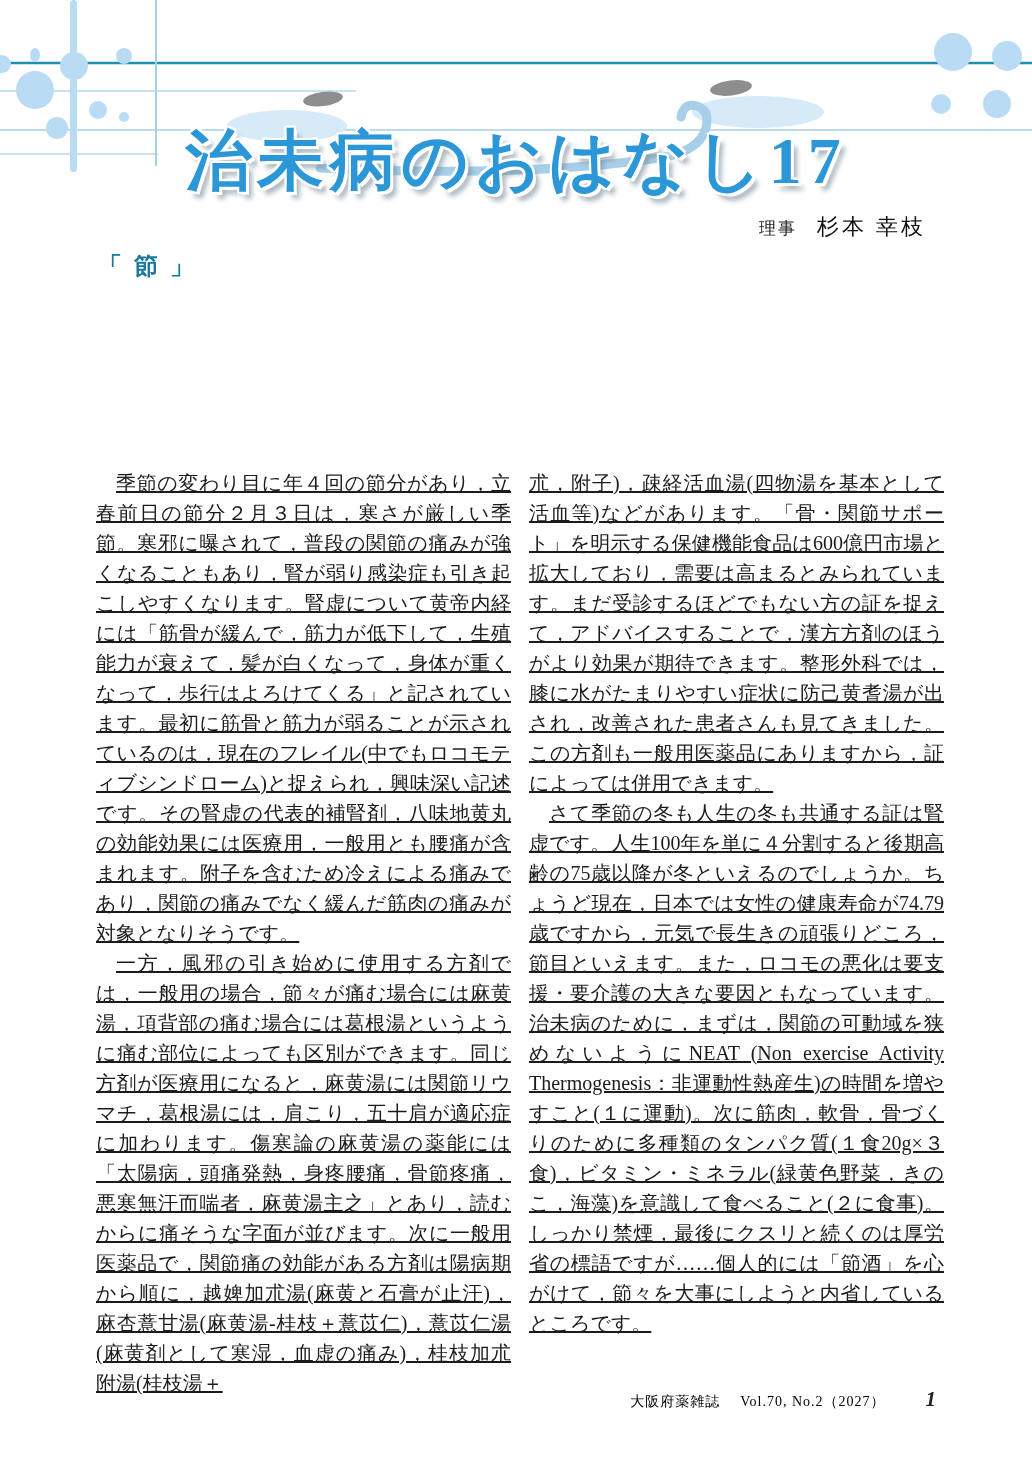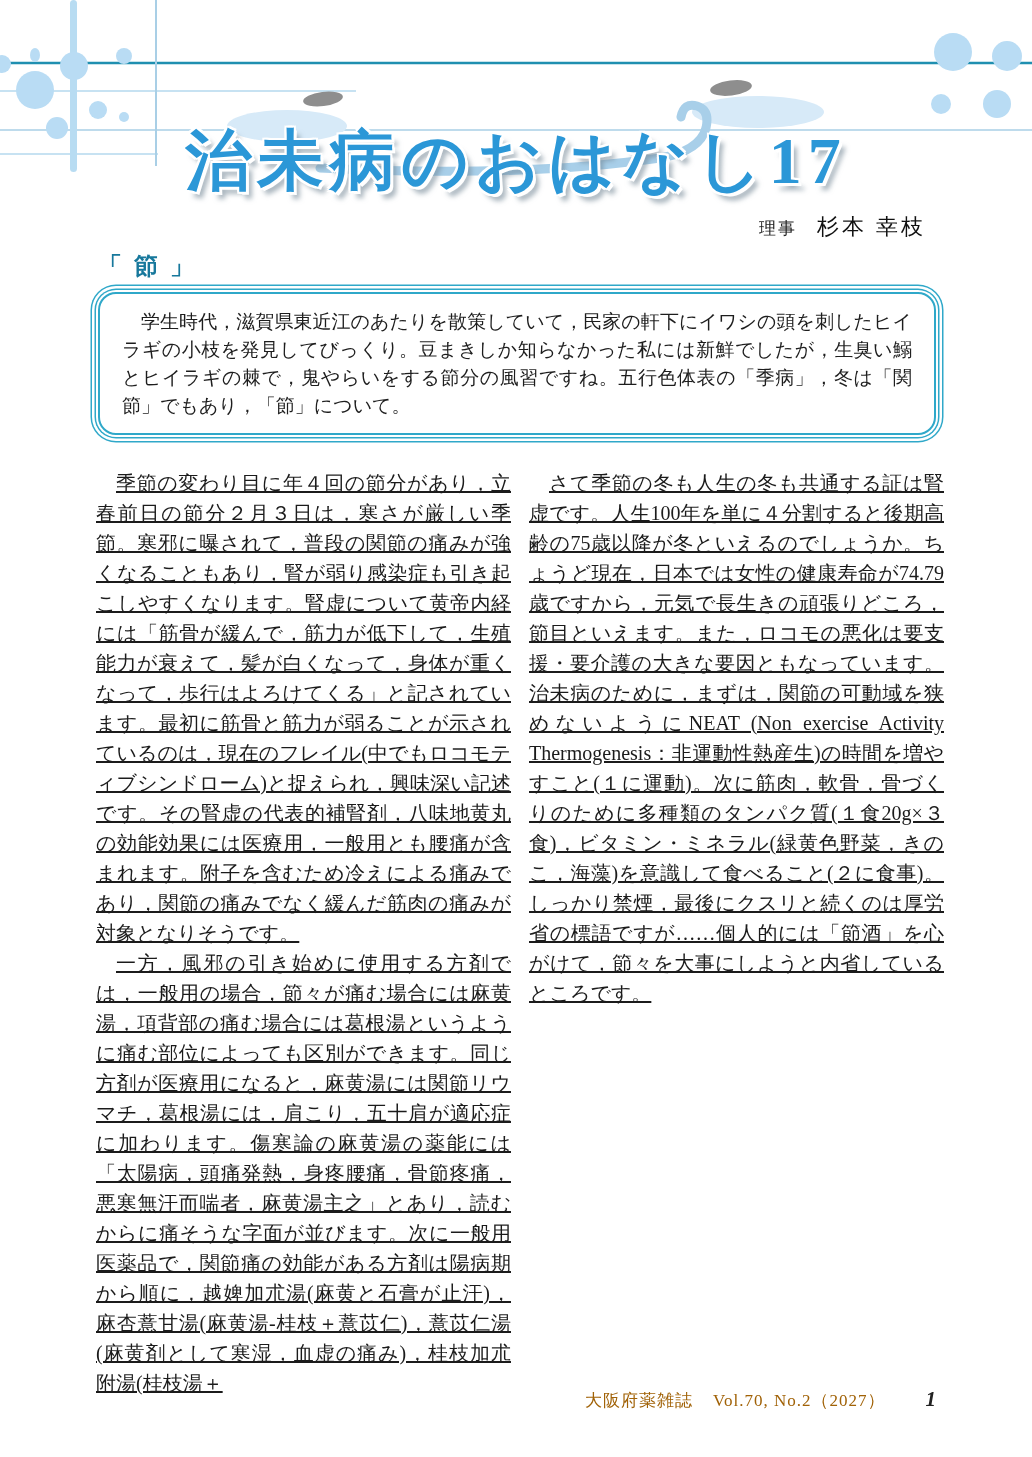--- a/index.html
+++ b/index.html
@@ -74,21 +74,21 @@
     font-size:20px; line-height:30px;
     text-align:justify; text-indent:1em;
     color:#1b1b1b;
   }
   .col p.cont { text-indent:0; }
   
   .footer {
     position:absolute; top:1387px; right:96px; z-index:2;
     display:flex; align-items:baseline; gap:14px;
   }
-  .footer .journal, .footer .issue { font-size:17px; color:#a16207; letter-spacing:1px; }
+  .footer .journal, .footer .issue { font-size:14px; color:#000000; letter-spacing:1px; }
   .footer .journal { margin-right:6px; }
   .footer .page-number {
     font-size:21px; font-style:italic; font-weight:700;
     color:#222; margin-left:26px;
   }
 </style>
 </head>
 <body>
 
 <div class="page">
@@ -128,30 +128,28 @@
 
   <div class="title">治未病のおはなし17</div>
 
   <div class="author">
     <span class="role">理事</span>
     <span class="name">杉本 幸枝</span>
   </div>
 
   <div class="section-label">「 節 」</div>
 
-  <div class="intro-box">
-    <p>学生時代，滋賀県東近江のあたりを散策していて，民家の軒下にイワシの頭を刺したヒイラギの小枝を発見してびっくり。豆まきしか知らなかった私には新鮮でしたが，生臭い鰯とヒイラギの棘で，鬼やらいをする節分の風習ですね。五行色体表の「季病」，冬は「関節」でもあり，「節」について。</p>
-  </div>
 
   <div class="body-columns">
     <div class="col">
       <p>季節の変わり目に年４回の節分があり，立春前日の節分２月３日は，寒さが厳しい季節。寒邪に曝されて，普段の関節の痛みが強くなることもあり，腎が弱り感染症も引き起こしやすくなります。腎虚について黄帝内経には「筋骨が緩んで，筋力が低下して，生殖能力が衰えて，髪が白くなって，身体が重くなって，歩行はよろけてくる」と記されています。最初に筋骨と筋力が弱ることが示されているのは，現在のフレイル(中でもロコモティブシンドローム)と捉えられ，興味深い記述です。その腎虚の代表的補腎剤，八味地黄丸の効能効果には医療用，一般用とも腰痛が含まれます。附子を含むため冷えによる痛みであり，関節の痛みでなく緩んだ筋肉の痛みが対象となりそうです。</p>
       <p>一方，風邪の引き始めに使用する方剤では，一般用の場合，節々が痛む場合には麻黄湯，項背部の痛む場合には葛根湯というように痛む部位によっても区別ができます。同じ方剤が医療用になると，麻黄湯には関節リウマチ，葛根湯には，肩こり，五十肩が適応症に加わります。傷寒論の麻黄湯の薬能には「太陽病，頭痛発熱，身疼腰痛，骨節疼痛，悪寒無汗而喘者，麻黄湯主之」とあり，読むからに痛そうな字面が並びます。次に一般用医薬品で，関節痛の効能がある方剤は陽病期から順に，越婢加朮湯(麻黄と石膏が止汗)，麻杏薏甘湯(麻黄湯-桂枝＋薏苡仁)，薏苡仁湯(麻黄剤として寒湿，血虚の痛み)，桂枝加朮附湯(桂枝湯＋</p>
     </div>
     <div class="col">
+      <p class="cont">朮，附子)，疎経活血湯(四物湯を基本として活血等)などがあります。「骨・関節サポート」を明示する保健機能食品は600億円市場と拡大しており，需要は高まるとみられています。まだ受診するほどでもない方の証を捉えて，アドバイスすることで，漢方方剤のほうがより効果が期待できます。整形外科では，膝に水がたまりやすい症状に防己黄耆湯が出され，改善された患者さんも見てきました。この方剤も一般用医薬品にありますから，証によっては併用できます。</p>
       <p>さて季節の冬も人生の冬も共通する証は腎虚です。人生100年を単に４分割すると後期高齢の75歳以降が冬といえるのでしょうか。ちょうど現在，日本では女性の健康寿命が74.79歳ですから，元気で長生きの頑張りどころ，節目といえます。また，ロコモの悪化は要支援・要介護の大きな要因ともなっています。治未病のために，まずは，関節の可動域を狭めないようにNEAT (Non exercise Activity Thermogenesis：非運動性熱産生)の時間を増やすこと(１に運動)。次に筋肉，軟骨，骨づくりのために多種類のタンパク質(１食20g×３食)，ビタミン・ミネラル(緑黄色野菜，きのこ，海藻)を意識して食べること(２に食事)。しっかり禁煙，最後にクスリと続くのは厚労省の標語ですが……個人的には「節酒」を心がけて，節々を大事にしようと内省しているところです。</p>
     </div>
   </div>
 
   <div class="footer">
     <span class="journal">大阪府薬雑誌</span>
     <span class="issue">Vol.70, No.2（2027）</span>
     <span class="page-number">1</span>
   </div>
 

